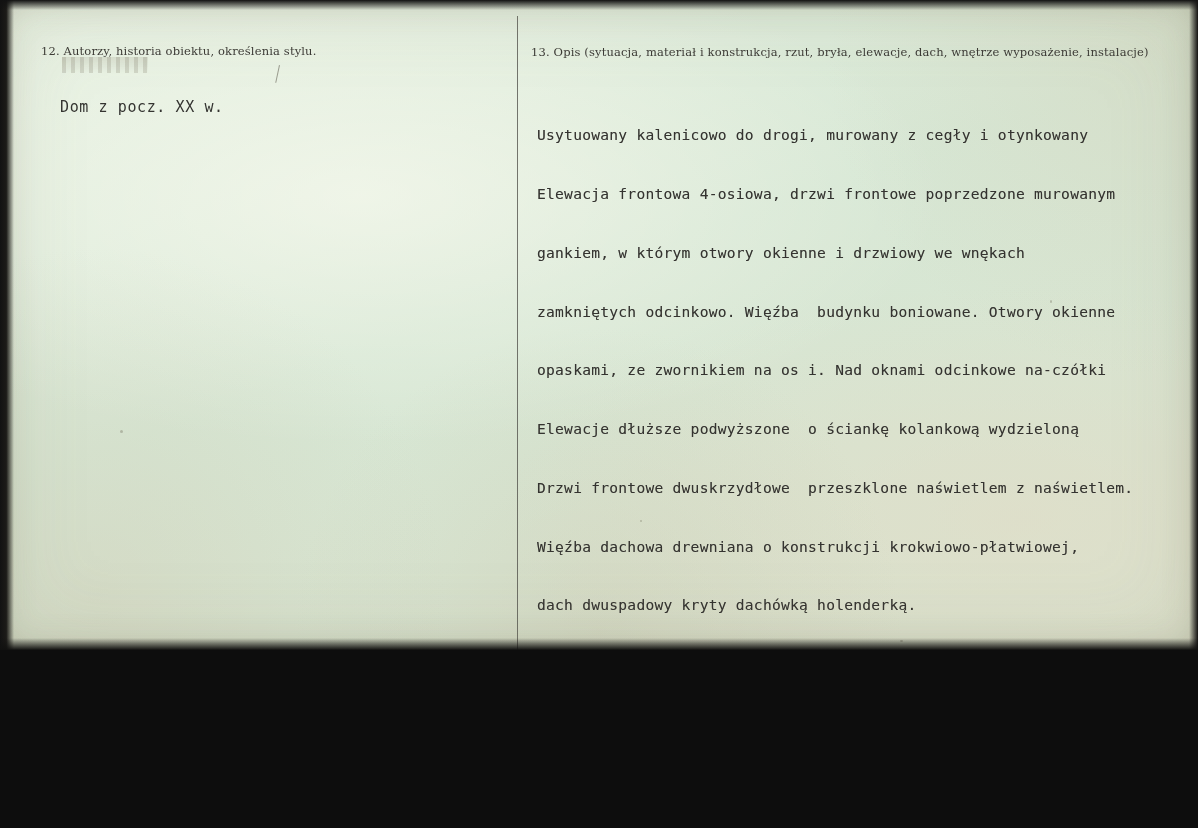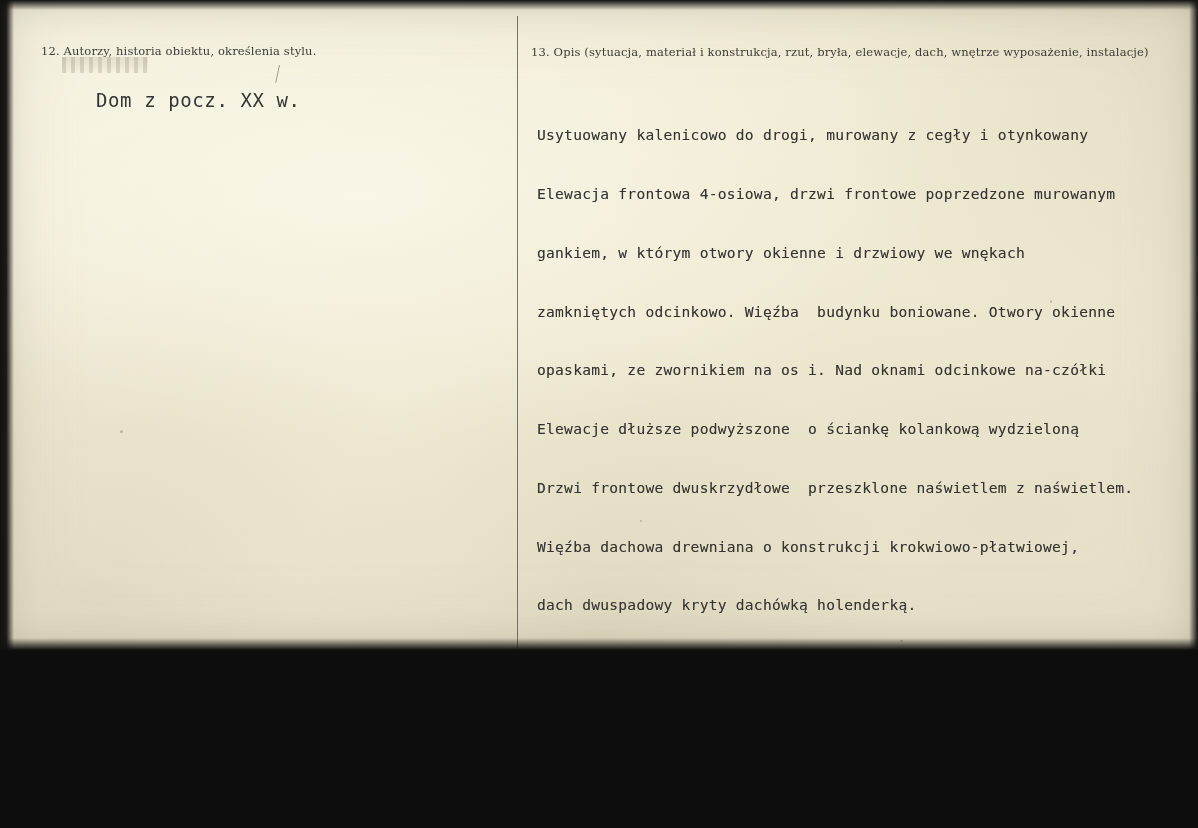--- a/index.html
+++ b/index.html
@@ -4,21 +4,21 @@
 <style>
   html, body {
     margin: 0;
     padding: 0;
     background: #0d0d0d;
   }
   #page {
     position: relative;
     width: 1198px;
     height: 650px;
-    background: #fef9c3;
+    background: #5eead4;
     overflow: hidden;
     font-family: "DejaVu Sans Mono", monospace;
   }
   
   .tone-a {
     position: absolute;
     inset: 0;
     background:
       radial-gradient(ellipse 70% 55% at 30% 30%, rgba(255,253,244,0.55), rgba(255,253,244,0) 70%),
       radial-gradient(ellipse 60% 50% at 85% 80%, rgba(226,219,197,0.55), rgba(226,219,197,0) 72%),
@@ -123,25 +123,24 @@
 
   
   .typed {
     position: absolute;
     font-family: "DejaVu Sans Mono", monospace;
     color: #2f2f2e;
     white-space: pre;
   }
   #field12-value {
     left: 60px;
-    top: 89px;
-    font-size: 19px;
+    top: 98px;
+    font-size: 15px;
     letter-spacing: 0.6px;
     color: #343431;
-    margin-left: 36px;
   }
   #field13-body {
     left: 537px;
     top: 86px;
     font-size: 14.6px;
     line-height: 19.6px;
     letter-spacing: 0.25px;
     color: #343330;
     text-shadow: 0 0 0.6px rgba(60,58,52,0.35);
   }

